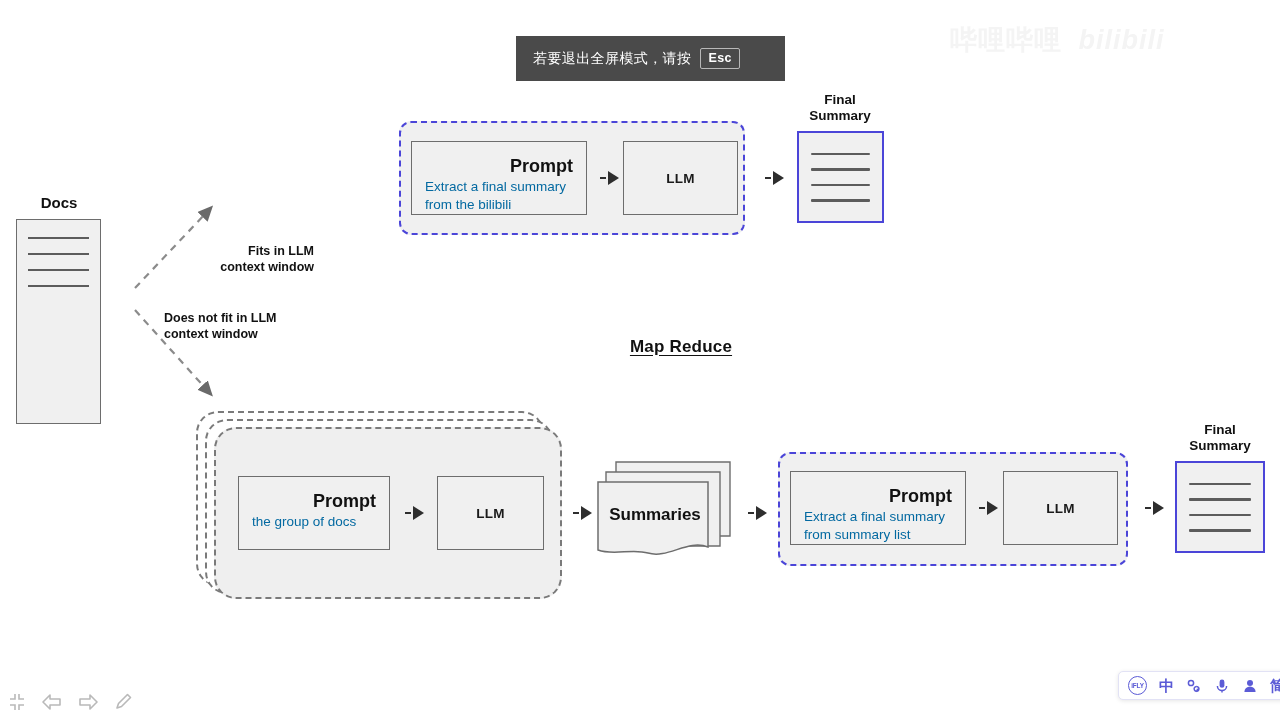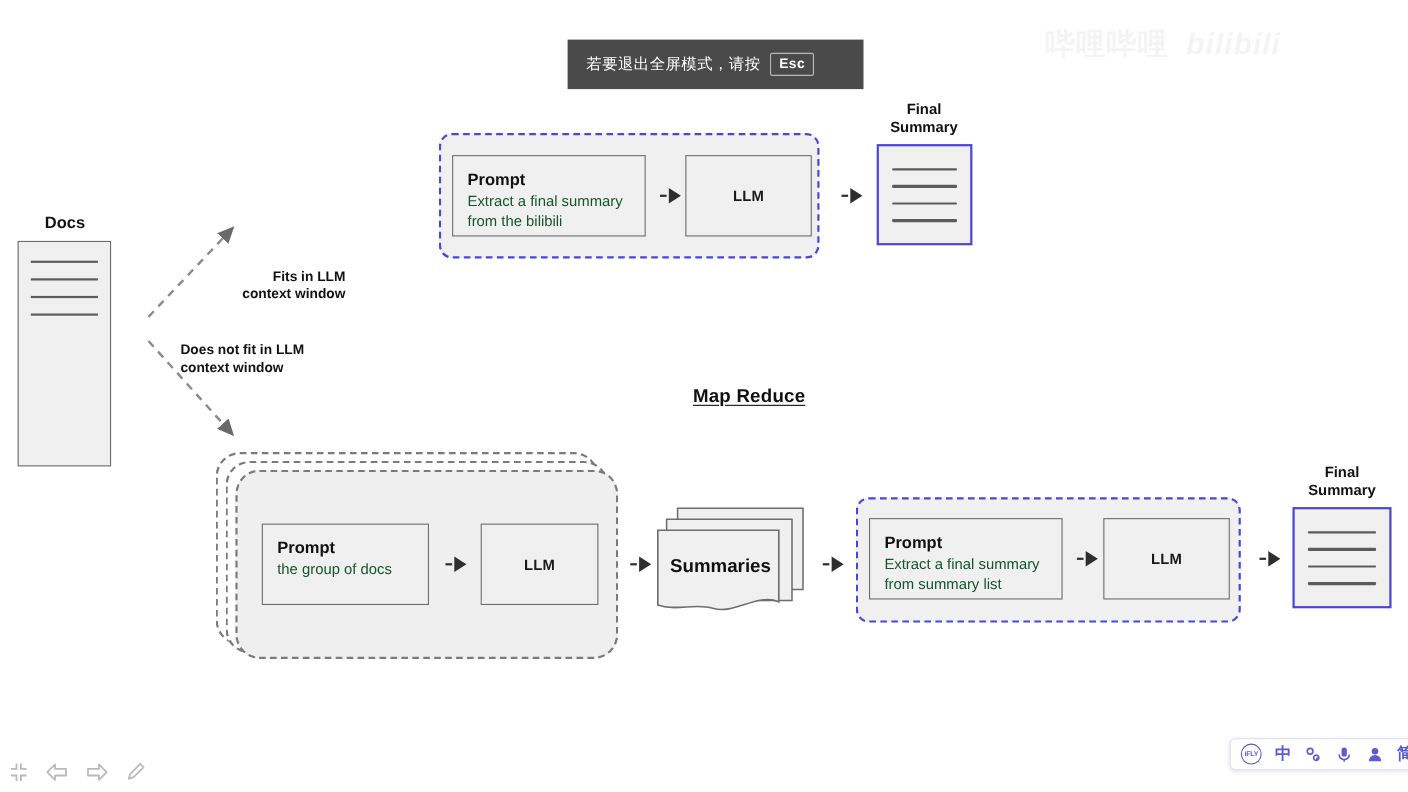--- a/index.html
+++ b/index.html
@@ -17,22 +17,22 @@
   .box {
     background: #f0f0f0;
     border: 1.4px solid #6d6d6d;
   }
   .llm-box {
     display: flex; align-items: center; justify-content: center;
     font-weight: bold; font-size: 13.5px; color: #1a1a1a;
     letter-spacing: .2px;
   }
   .prompt-box { padding: 12px 13px 10px 13px; }
-  .prompt-title { font-weight: bold; font-size: 15px; color:#111; line-height: 1.35; }
-  .prompt-body { font-size: 13.5px; color:#14532d; line-height: 1.33; }
+  .prompt-title { font-weight: bold; font-size: 18px; color:#111; line-height: 1.35; text-align: right; }
+  .prompt-body { font-size: 13.5px; color:#0369a1; line-height: 1.33; }
 
   .dashed-blue {
     border: 2.2px dashed #4b45d8;
     border-radius: 12px;
     background: #f0f0f0;
   }
   .dashed-gray {
     border: 2px dashed #7a7a7a;
     border-radius: 22px;
     background: #efefef;
@@ -190,21 +190,21 @@
   <div class="abs note" style="left:174px; top:243px; width:140px;text-align:right;">
     <div>Fits in LLM</div>
     <div>context window</div>
   </div>
 
   <div class="abs note" style="left:164px; top:310px; width:180px;">
     <div>Does not fit in LLM</div>
     <div>context window</div>
   </div>
 
-  <div class="abs section-title" style="left:600px; top:350px; width:162px;">Map Reduce</div>
+  <div class="abs section-title" style="left:600px; top:337px; width:162px;">Map Reduce</div>
 
   <div class="abs dashed-gray ghost" style="left:196px; top:411px; width:348px; height:175px;"></div>
   <div class="abs dashed-gray ghost" style="left:205px; top:419px; width:348px; height:175px;"></div>
   <div class="abs dashed-gray" style="left:214px; top:427px; width:348px; height:172px;"></div>
 
   <div class="abs box prompt-box" style="left:238px; top:476px; width:152px; height:74px;">
     <div class="prompt-title">Prompt</div>
     <div class="prompt-body">the group of docs</div>
   </div>
 

